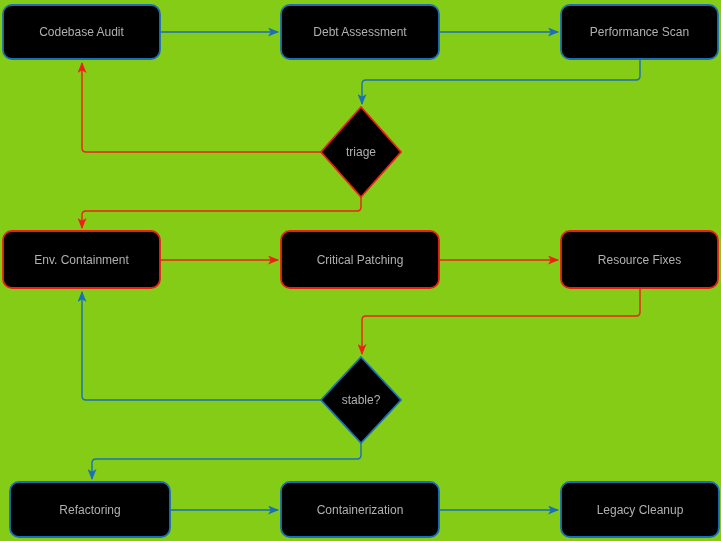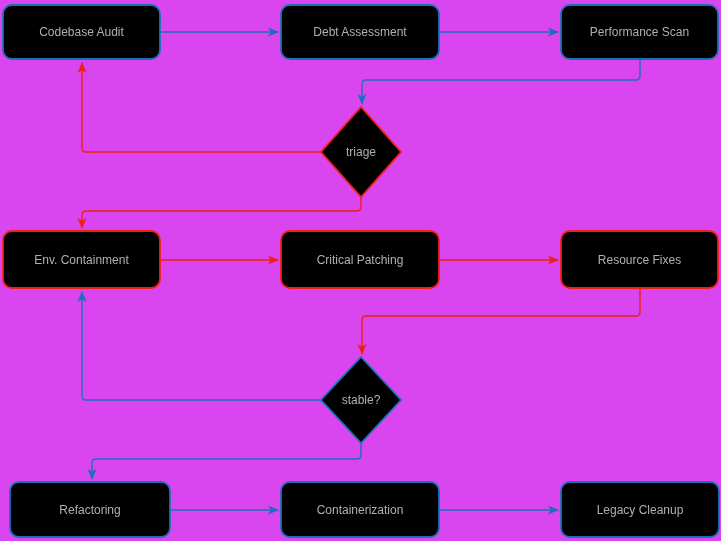--- a/index.html
+++ b/index.html
@@ -1,16 +1,16 @@
 <!DOCTYPE html>
 <html><head>
 <meta charset="utf-8">
 <style>
   html, body { margin: 0; padding: 0; background: #000; }
-  .canvas-wrap { width: 721px; height: 541px; background: #d946ef; overflow: hidden; }
+  .canvas-wrap { width: 721px; height: 541px; background: #84cc16; overflow: hidden; }
   svg { display: block; }
   .shape { fill: #000000; stroke-width: 1.8; }
   .edge  { fill: none; stroke-width: 1.4; }
   .arrowhead { stroke: none; }
   text {
     font-family: "Liberation Sans", "DejaVu Sans", sans-serif;
     font-size: 12px;
     fill: #b0b0b0;
     text-anchor: middle;
   }

